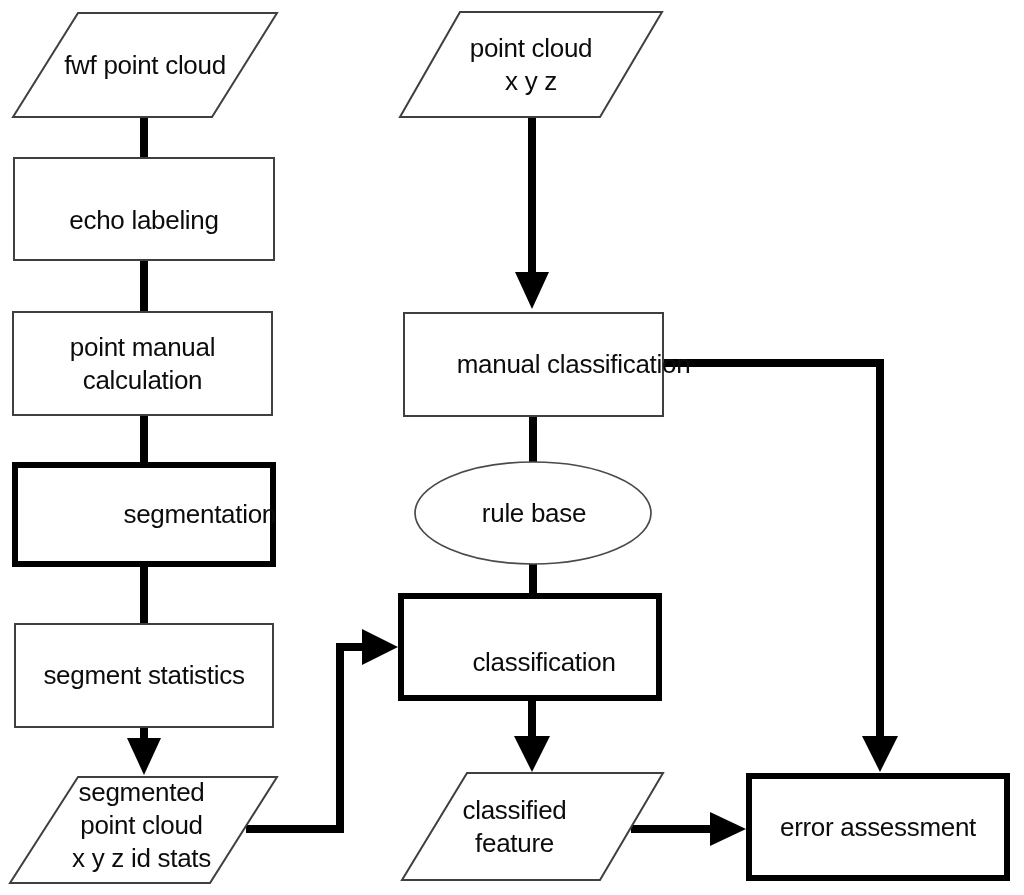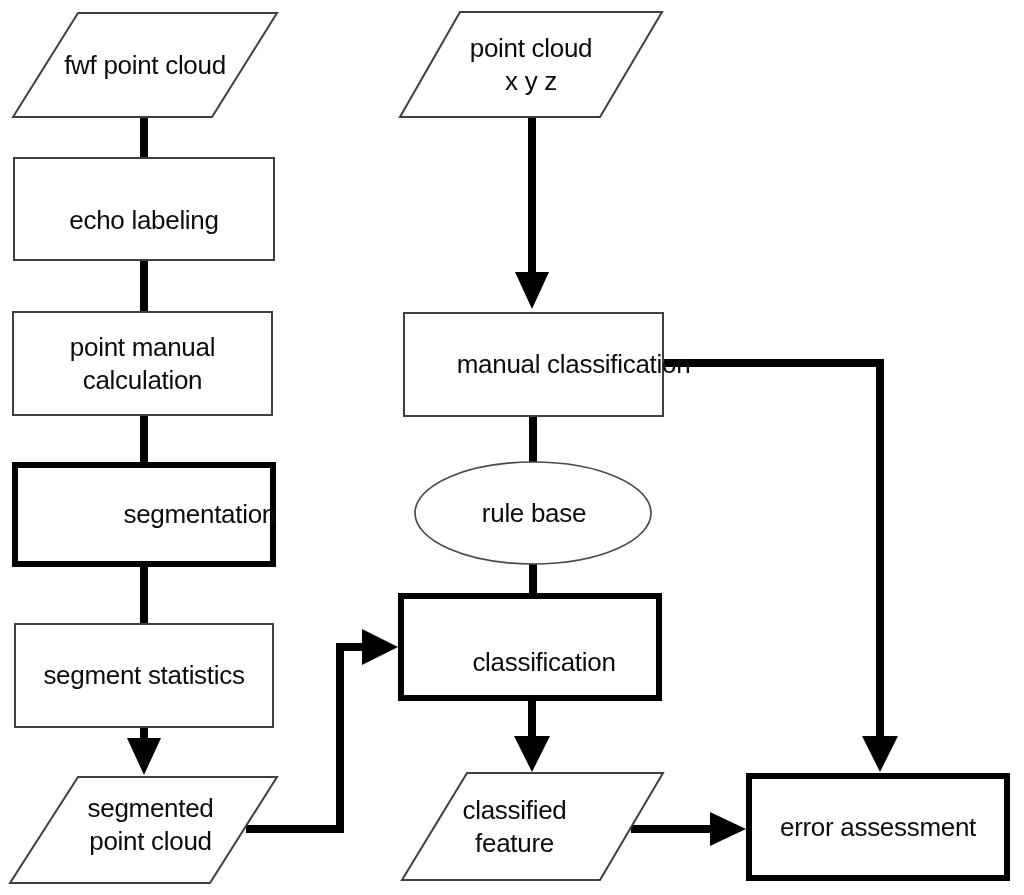--- a/index.html
+++ b/index.html
@@ -126,23 +126,24 @@
   </div>
 
   <div class="node-label" style="left:12px; top:462px; width:264px; height:105px;align-items:flex-end;">
     <span>segmentation</span>
   </div>
 
   <div class="node-label" style="left:14px; top:623px; width:260px; height:105px;text-align:center;">
     <span>segment statistics</span>
   </div>
 
-  <div class="node-label" style="left:17px; top:777px; width:267px; height:96px;justify-content:center;">
+  <div class="node-label" style="left:8px; top:777px; width:267px; height:96px;justify-content:center;">
     <span>segmented</span>
     <span>point cloud</span>
+    <span>x y z id stats</span>
   </div>
 
   <div class="node-label" style="left:400px; top:12px; width:262px; height:105px;">
     <span>point cloud</span>
     <span>x y z</span>
   </div>
 
   <div class="node-label" style="left:403px; top:312px; width:261px; height:105px;padding-left:40px;">
     <span>manual classification</span>
   </div>

